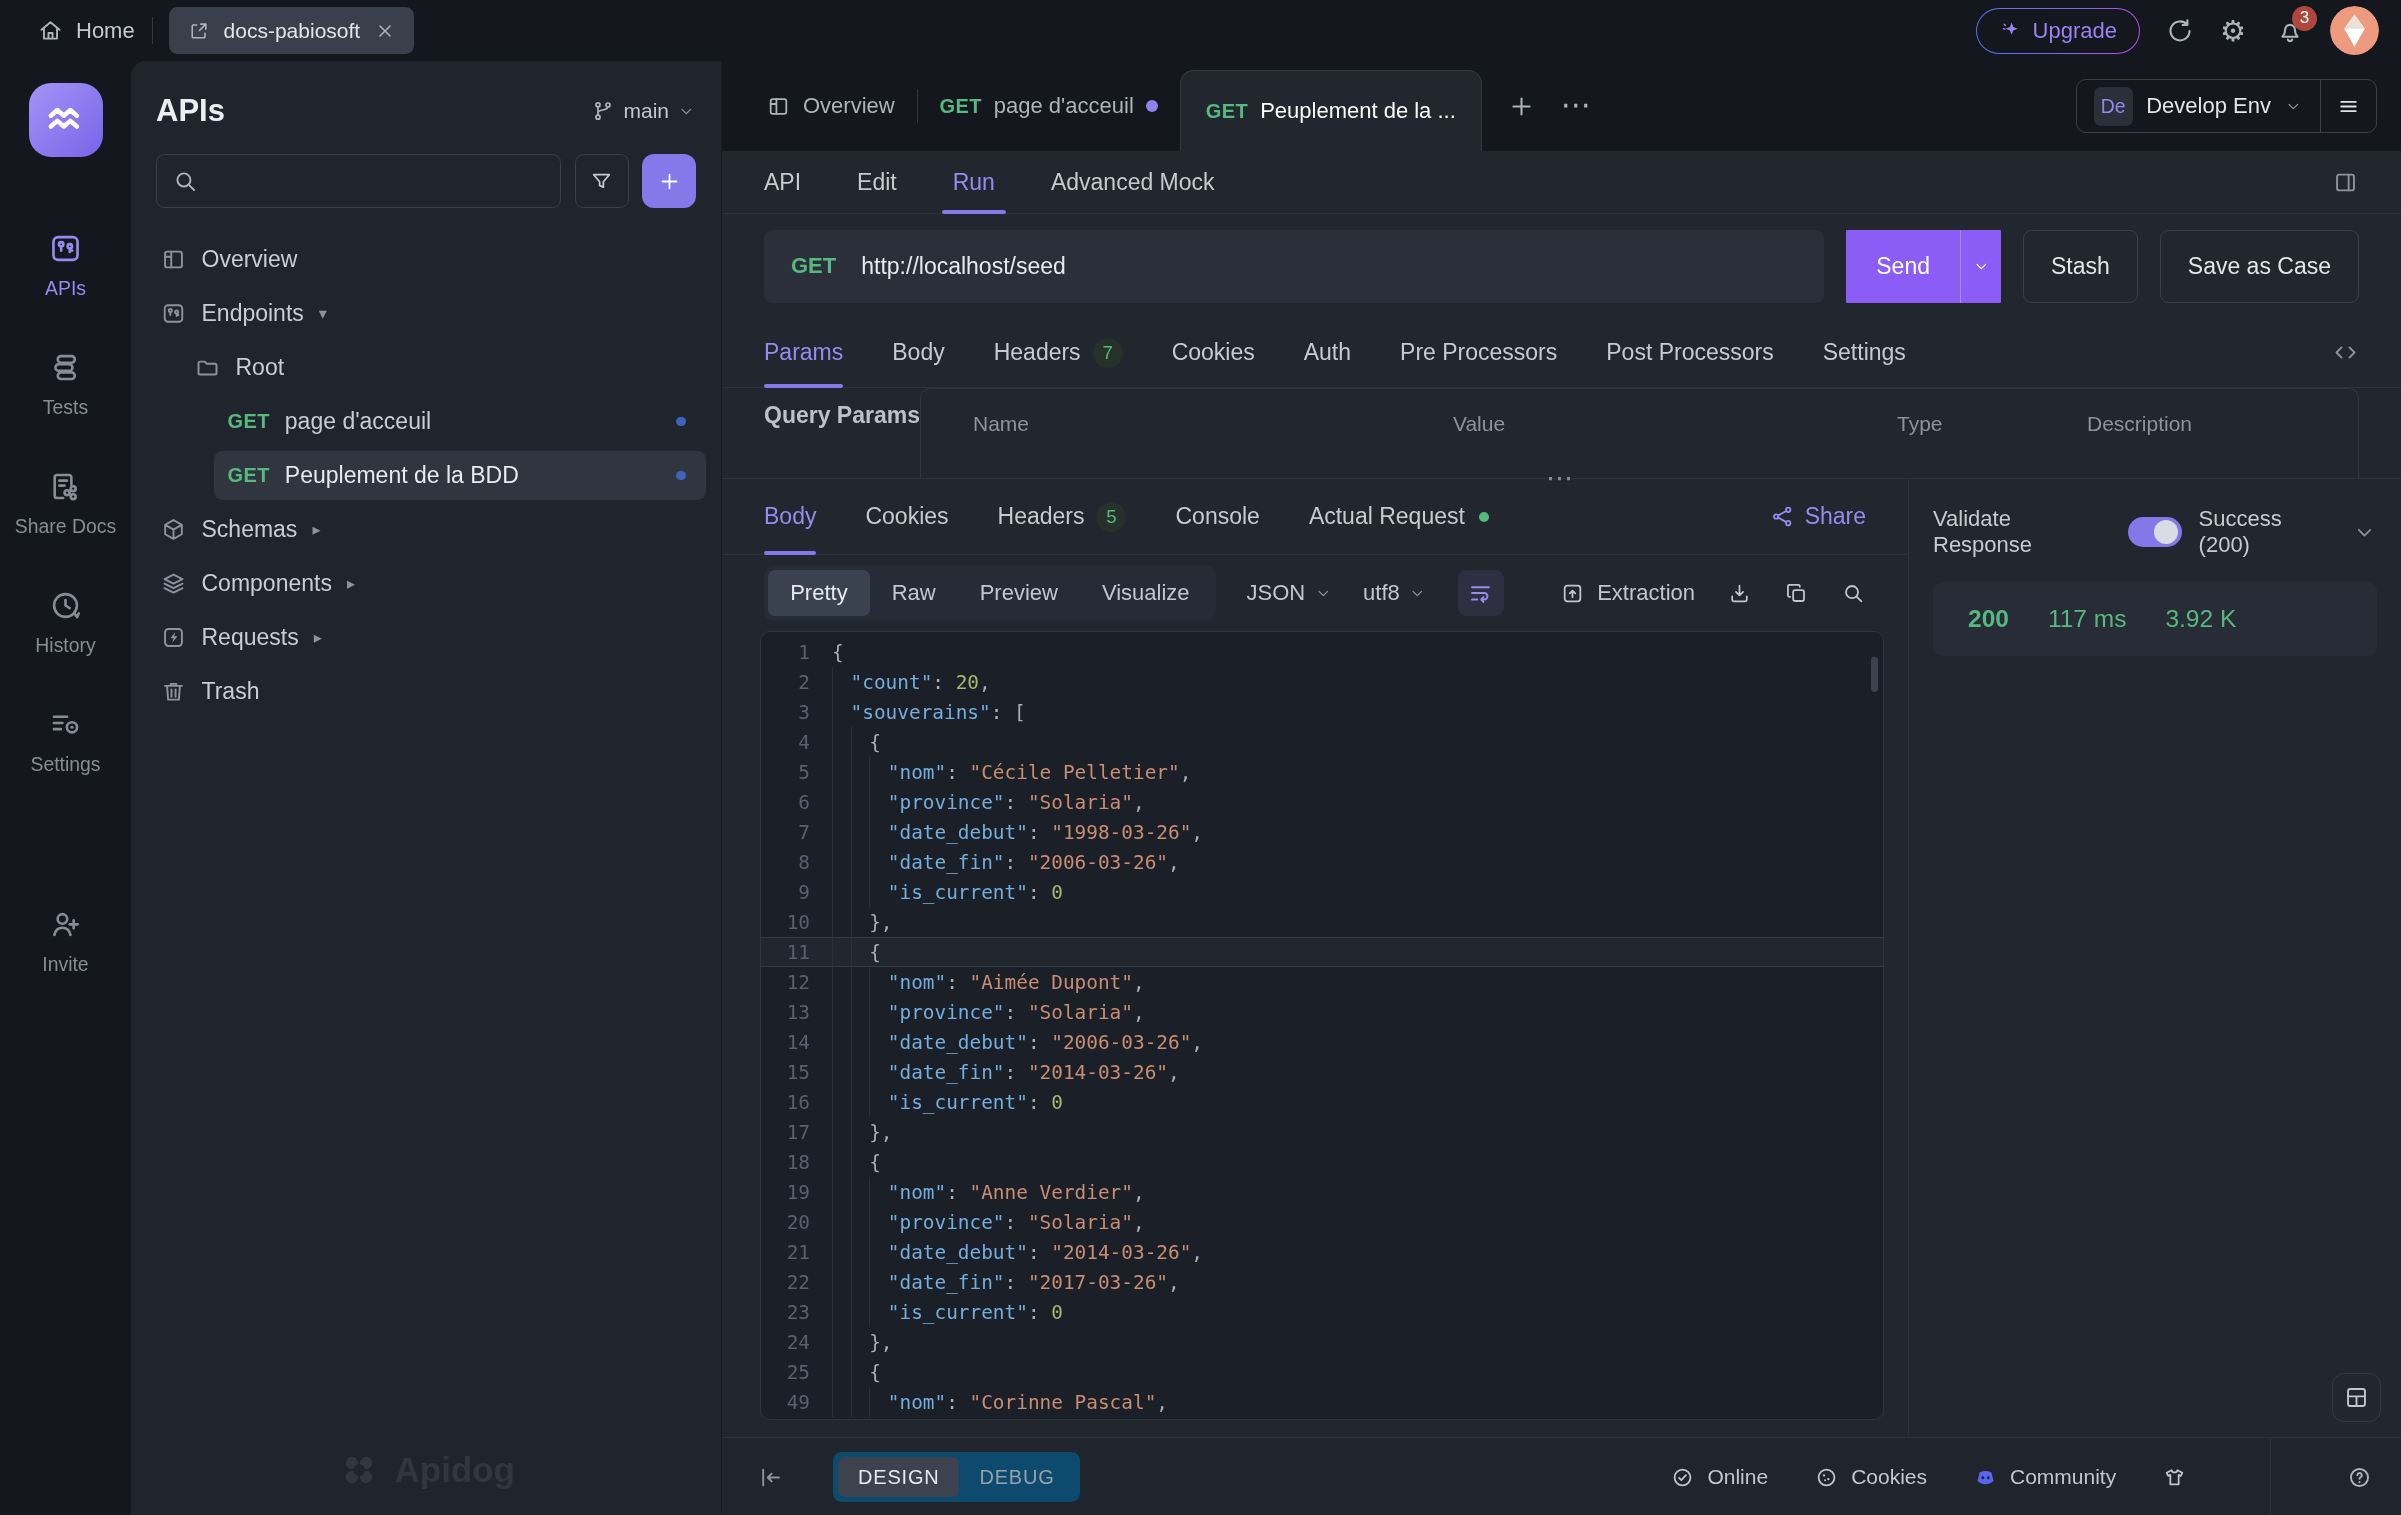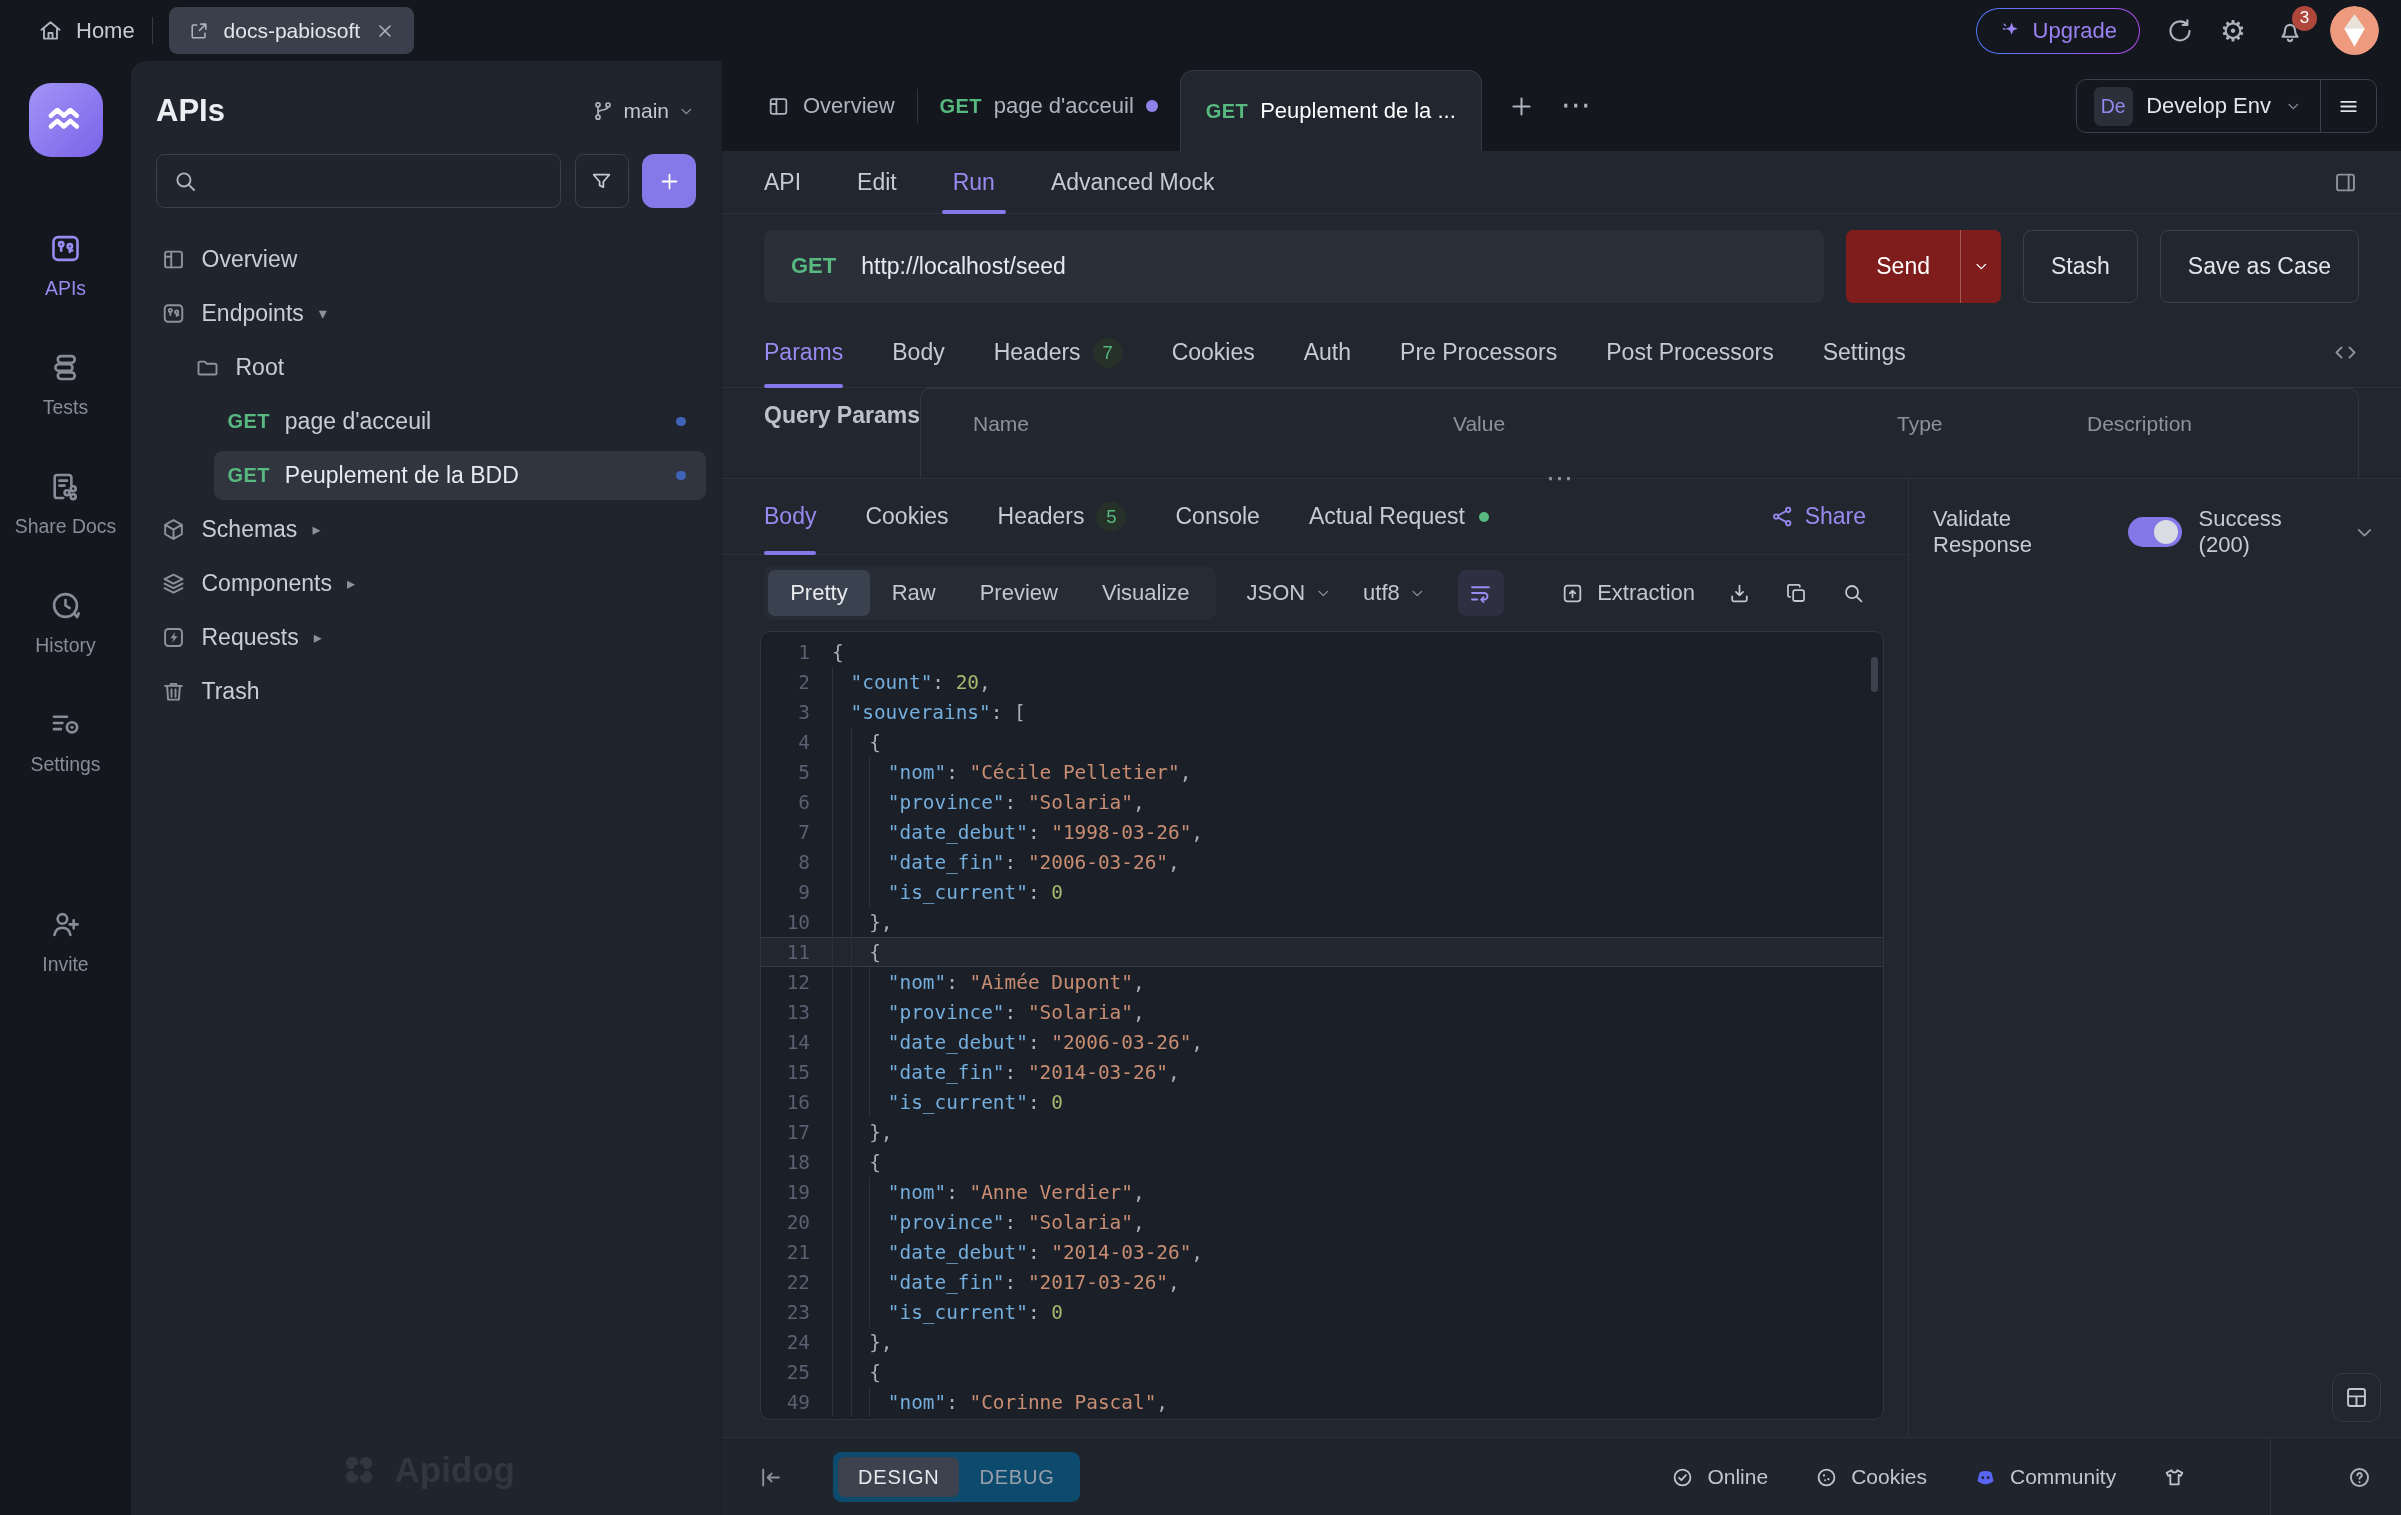--- a/index.html
+++ b/index.html
@@ -83,21 +83,21 @@
   .viewtabs{height:63px;display:flex;align-items:stretch;gap:56px;padding:0 42px;border-bottom:0.8px solid #2c313b;color:#c6cbd2;font-size:23px;flex:none}
   .vt{position:relative;display:flex;align-items:center;cursor:pointer}
   .vt.active{color:#998af0}
   .vt.active:after{content:"";position:absolute;bottom:-0.8px;left:50%;transform:translateX(-50%);width:64px;height:4.2px;border-radius:2.5px;background:#8578e8}
   .panel-ic{margin-left:auto;width:27px;height:27px;color:#8d939e;align-self:center;display:inline-flex;cursor:pointer}
 
   .urlrow{height:104px;display:flex;align-items:center;padding:0 42px;gap:22px;flex:none}
   .urlbox{flex:1;height:73px;background:#2a2f3a;border-radius:8.4px;display:flex;align-items:center;padding:0 27px;gap:25px}
   .url-get{color:#57b97f;font-weight:bold;font-size:22px}
   .url-text{color:#e6e9ed;font-size:23px}
-  .send{height:73px;border-radius:7px;background:#7f1d1d;color:#fff;display:flex;align-items:stretch;cursor:pointer}
+  .send{height:73px;border-radius:1px;background:#8b5cf6;color:#fff;display:flex;align-items:stretch;cursor:pointer}
   .send-main{padding:0 30px;font-size:23px;display:flex;align-items:center}
   .send-caret{width:41px;border-left:0.8px solid rgba(255,255,255,.28);display:flex;align-items:center;justify-content:center}
   .send-caret .ic{width:18.6px;height:18.6px;color:#fff}
   .btn-ghost{height:73px;border:1.3px solid #3a404c;border-radius:8.4px;display:flex;align-items:center;padding:0 27px;color:#e2e5ea;font-size:23px;cursor:pointer;background:transparent}
 
   .reqtabs{height:70px;display:flex;align-items:stretch;gap:49px;padding:0 42px;border-bottom:0.8px solid #2c313b;color:#c6cbd2;font-size:23px;flex:none}
   .rt{display:flex;align-items:center;gap:12px;position:relative;cursor:pointer}
   .rt.active{color:#998af0}
   .rt.active:after{content:"";position:absolute;bottom:-0.8px;left:0;right:0;height:4.2px;border-radius:2.5px;background:#8578e8}
   .cnt{min-width:30px;height:30px;border-radius:15px;background:#253129;color:#57b97f;font-size:18.6px;display:flex;align-items:center;justify-content:center;padding:0 5px}
@@ -701,20 +701,25 @@
             <div class="vr-row">
               <span>Validate Response</span>
               <span class="toggle"></span>
               <span>Success (200)</span>
               <span class="vr-chev">
                   <svg viewBox="0 0 24 24" fill="none" stroke="currentColor" stroke-width="1.7" stroke-linecap="round" stroke-linejoin="round">
                     <path d="M6.5 9.5 12 15l5.5-5.5"></path>
                   </svg>
                 </span>
             </div>
+            <div class="statuscard">
+              <span style="font-weight:bold">200</span>
+              <span>117 ms</span>
+              <span>3.92 K</span>
+            </div>
             <div class="rr-bottom">
               <div class="layoutbtn">
                 <span class="ic">
                     <svg viewBox="0 0 24 24" fill="none" stroke="currentColor" stroke-width="1.7" stroke-linecap="round" stroke-linejoin="round">
                       <rect x="4.5" y="4.5" width="15" height="15" rx="2"></rect>
                       <path d="M4.5 11h15 M12 11v8.5"></path>
                     </svg>
                   </span>
               </div>
             </div>

